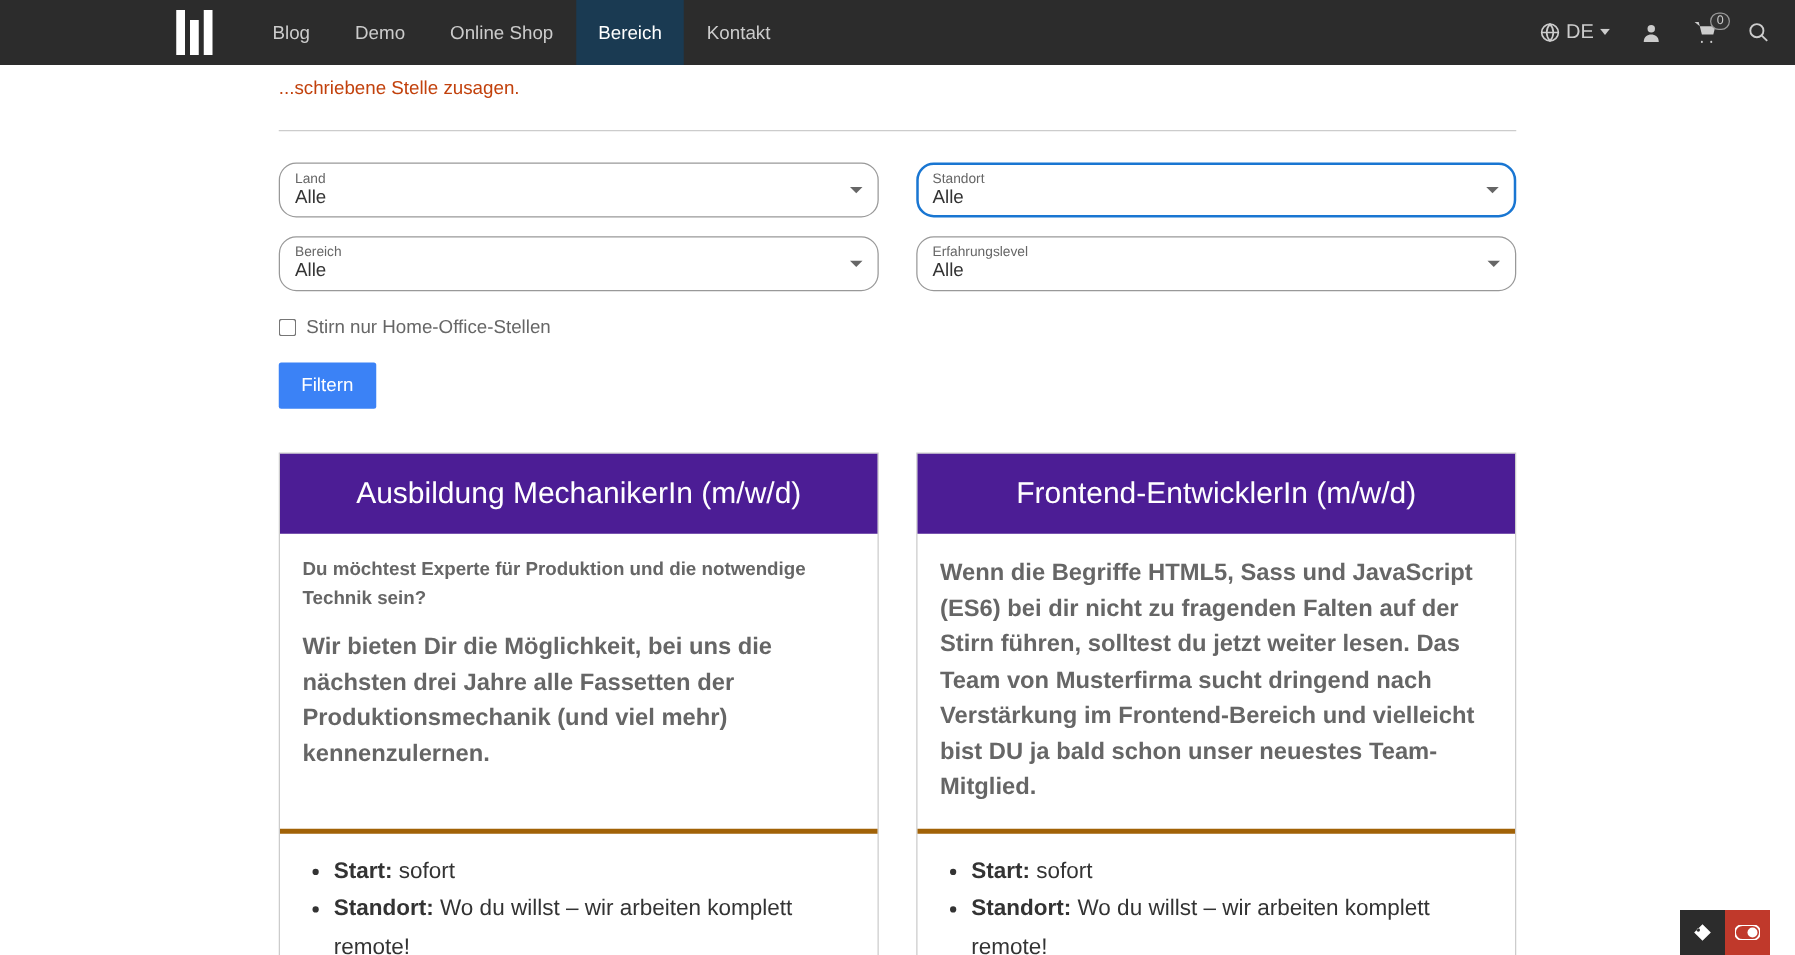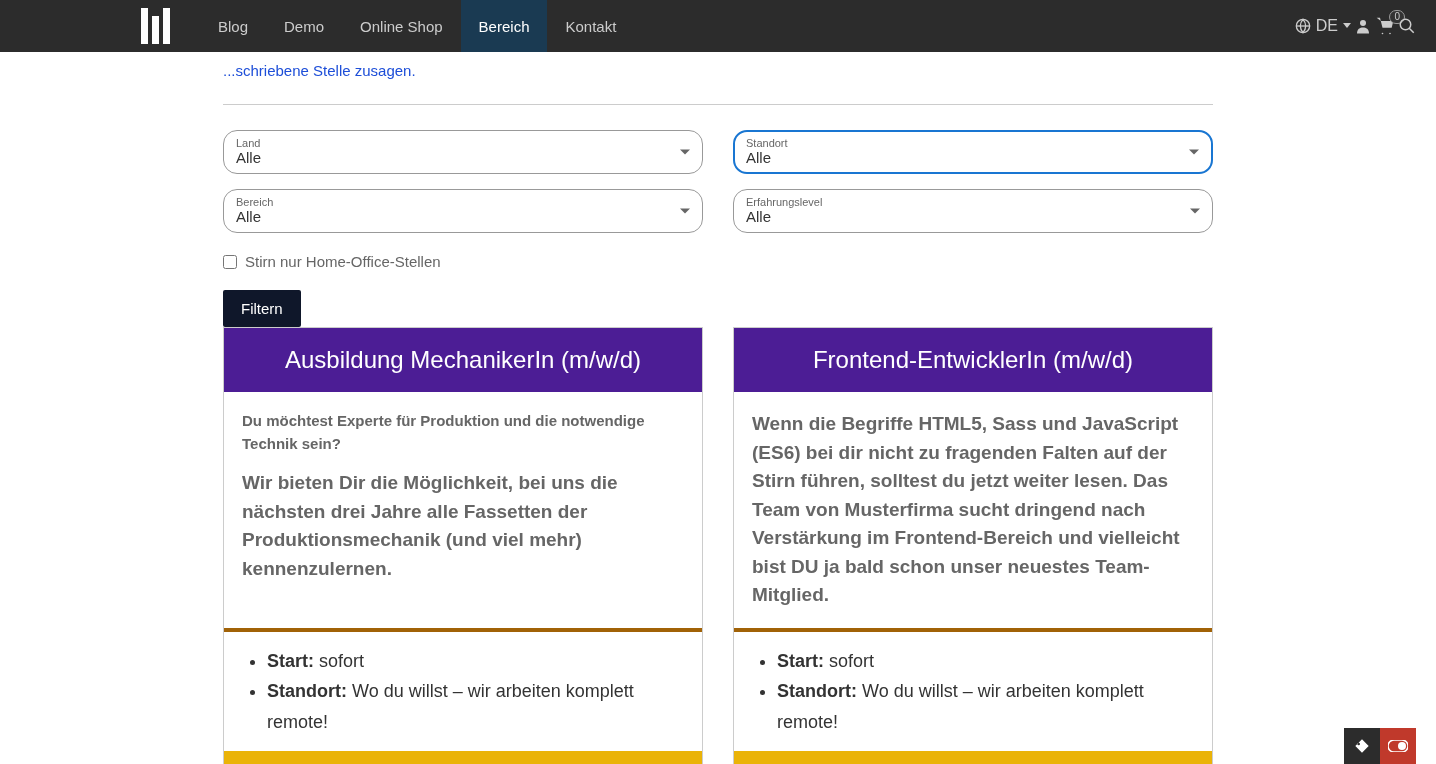--- a/index.html
+++ b/index.html
@@ -51,21 +51,21 @@
     }
     .nav-links li.active {
       background: #1a3a52;
       color: #fff;
     }
     
     .navbar-right {
       margin-left: auto;
       display: flex;
       align-items: center;
-      gap: 3px;
+      gap: 24px;
       color: #ccc;
     }
     .nav-icon-item {
       display: flex;
       align-items: center;
       gap: 5px;
       cursor: pointer;
       position: relative;
     }
     .cart-badge {
@@ -82,21 +82,21 @@
     }
     
     .container {
       max-width: 1290px;
       margin: 0 auto;
       padding: 0 150px;
     }
     
     .intro-text {
       padding: 10px 0;
-      color: #1d4ed8;
+      color: #c2410c;
       font-size: 15px;
     }
     .divider {
       border: none;
       border-top: 1px solid #ccc;
       margin: 15px 0 25px;
     }
     
     .filters {
       display: grid;
@@ -145,27 +145,28 @@
     .checkbox-row input {
       width: 14px;
       height: 14px;
     }
     .checkbox-row label {
       color: #666;
       font-size: 15px;
     }
     
     .filter-btn {
-      background: #0f172a;
+      background: #3b82f6;
       color: #fff;
       border: none;
       padding: 10px 18px;
       font-size: 15px;
       cursor: pointer;
       border-radius: 2px;
+      margin-bottom: 35px;
     }
     
     .jobs-grid {
       display: grid;
       grid-template-columns: 1fr 1fr;
       gap: 18px 30px;
     }
     
     .job-card {
       border: 1px solid #ccc;

